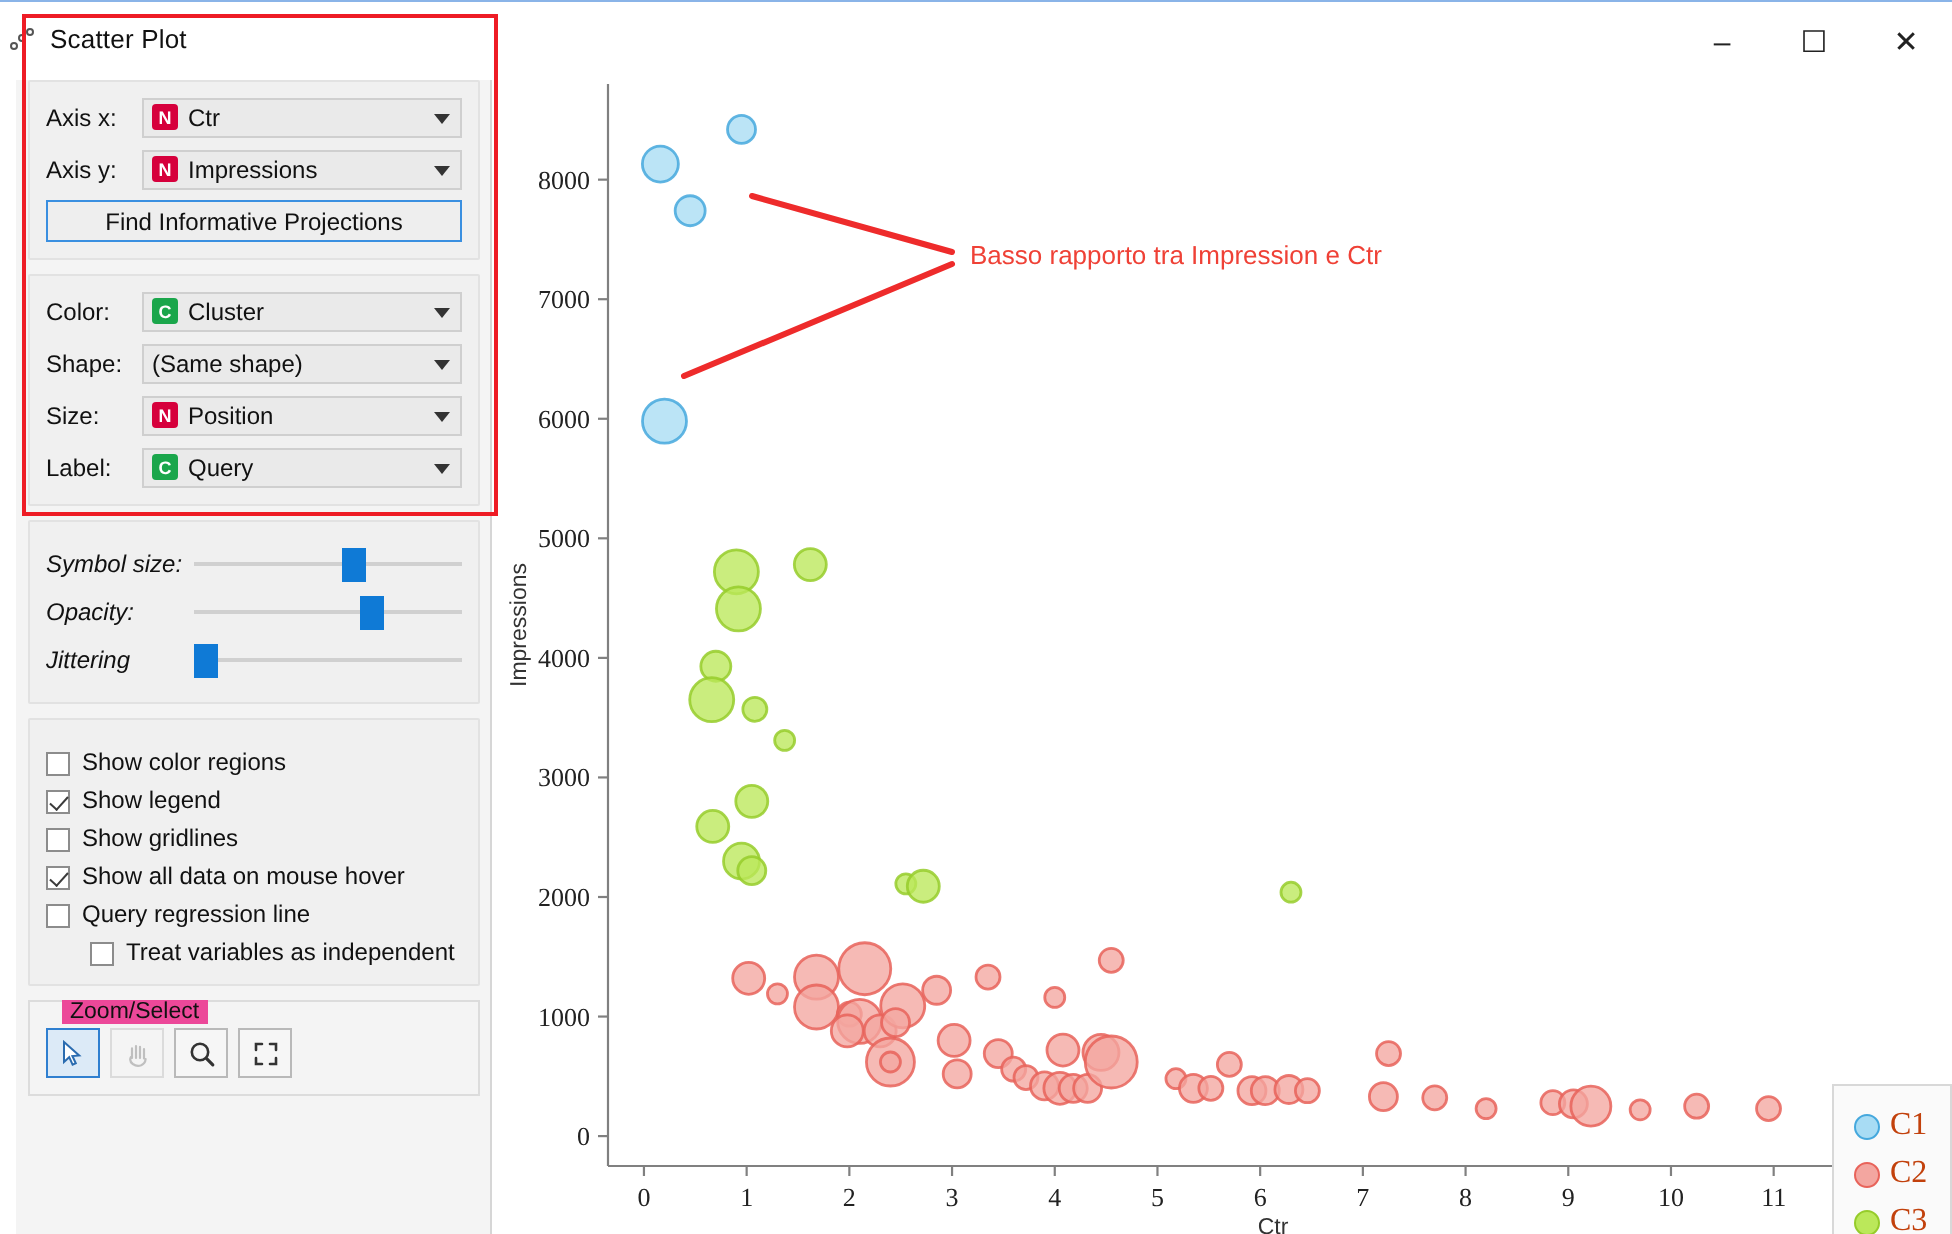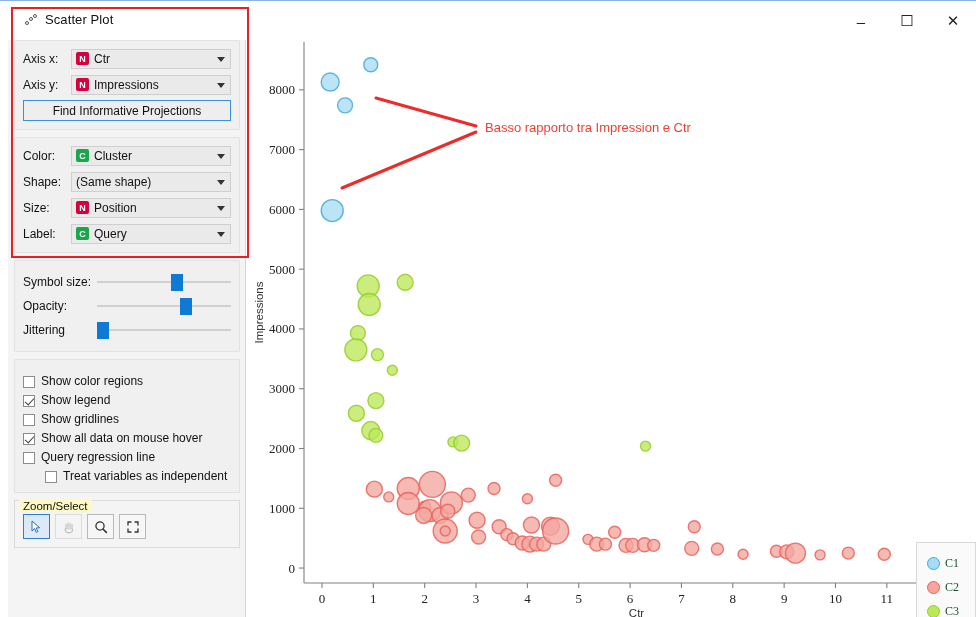--- a/index.html
+++ b/index.html
@@ -8,21 +8,21 @@
     background:#ffffff;
     font-family:"Liberation Sans", sans-serif;
     font-size:12px;color:#1a1a1a;
     position:relative;
   }
   .window{position:absolute;left:0;top:0;width:976px;height:617px;background:#fff;
           border-top:1px solid #8ab4e8;box-sizing:border-box;}
 
   
   .titlebar{position:absolute;left:0;top:1px;width:976px;height:38px;background:#ffffff;}
-  .title-left{position:absolute;left:24px;top:10px;display:flex;align-items:center;gap:7px;}
+  .title-left{position:absolute;left:4px;top:10px;display:flex;align-items:center;gap:7px;}
   .app-icon{width:14px;height:14px;position:relative;display:inline-block;}
   .title-text{font-size:13px;color:#111;letter-spacing:.1px;}
   .win-btns{position:absolute;right:0;top:0;height:38px;display:flex;}
   .win-btn{width:46px;height:38px;display:flex;align-items:center;justify-content:center;
            font-size:15px;color:#222;cursor:default;}
 
   
   .leftpanel{position:absolute;left:8px;top:39px;width:238px;height:578px;background:#f4f4f4;
              border-right:1px solid #d6d6d6;box-sizing:border-box;}
   .lp-inner{position:absolute;left:0;top:0;width:238px;}
@@ -47,26 +47,26 @@
   .chkrow.indent{padding-left:22px;}
   .cb{width:12px;height:12px;border:1px solid #8c8c8c;background:#fff;margin-right:6px;
       flex:0 0 auto;position:relative;box-sizing:border-box;}
   .cb.checked::after{content:"";position:absolute;left:3px;top:0px;width:4px;height:8px;
       border:solid #3b3b3b;border-width:0 1.6px 1.6px 0;transform:rotate(42deg);}
 
   .label-only-row{margin:1px 6px 7px 6px;display:flex;align-items:center;height:20px;
       background:#f0f0f0;border:1px solid #e2e2e2;border-top:none;padding:0 8px 0 56px;box-sizing:border-box;}
 
   .sliderrow{display:flex;align-items:center;height:24px;}
-  .sliderrow span.slabel{width:74px;font-size:12px;color:#111;}
+  .sliderrow span.slabel{width:74px;font-size:12px;color:#111;font-style:italic;}
   .track{position:relative;flex:1 1 auto;height:20px;}
   .track .line{position:absolute;left:0;right:0;top:9px;height:2px;background:#d0d0d0;}
   .track .knob{position:absolute;top:2px;width:12px;height:17px;background:#0f7ad6;}
 
-  .gb-title{position:absolute;left:4px;top:-1px;background:#fef9c3;padding:0 4px;font-size:11.5px;color:#111;}
+  .gb-title{position:absolute;left:16px;top:-1px;background:#ec4899;padding:0 4px;font-size:11.5px;color:#111;}
   .zoomgroup{position:relative;margin:0 6px;border:1px solid #dcdcdc;padding:13px 8px 8px 8px;box-sizing:border-box;}
   .tools{display:flex;gap:5px;}
   .tool{width:27px;height:25px;border:1px solid #b9b9b9;background:#f6f6f6;display:flex;
         align-items:center;justify-content:center;box-sizing:border-box;}
   .tool.active{border:1.5px solid #2f7fd0;background:#dceaf7;}
   .tool.disabled{opacity:.42;}
 
   
   .selrect{position:absolute;left:11px;top:6px;width:238px;height:251px;
       border:2.5px solid #ee1c25;box-sizing:border-box;pointer-events:none;z-index:40;}
@@ -77,21 +77,21 @@
   .axis-line{stroke:#808080;stroke-width:1.1;}
   .tick{stroke:#808080;stroke-width:1.1;}
   .ticklabel{font-family:"Liberation Serif", serif;font-size:13px;fill:#222;}
   .axistitle{font-family:"Liberation Sans", sans-serif;font-size:11.5px;fill:#333;}
   .annot-line{stroke:#ee2b2b;stroke-width:3;stroke-linecap:round;}
   .annot-text{font-family:"Liberation Sans", sans-serif;font-size:13px;fill:#ef4136;}
   .legendbox{position:absolute;right:0;top:502px;width:60px;height:84px;background:#fafafa;
      border:1px solid #d8d8d8;box-sizing:border-box;padding:8px 0 0 10px;}
   .legitem{display:flex;align-items:center;height:24px;}
   .legdot{width:11px;height:11px;border-radius:50%;margin-right:5px;flex:0 0 auto;}
-  .legtext{font-family:"Liberation Serif", serif;font-size:12px;color:#14532d;}
+  .legtext{font-family:"Liberation Serif", serif;font-size:16px;color:#c2410c;}
 </style>
 </head>
 <body>
 
 <div class="window">
 
   <div class="titlebar">
     <div class="title-left">
       <span class="app-icon">
         <svg width="14" height="14" viewBox="0 0 14 14">

